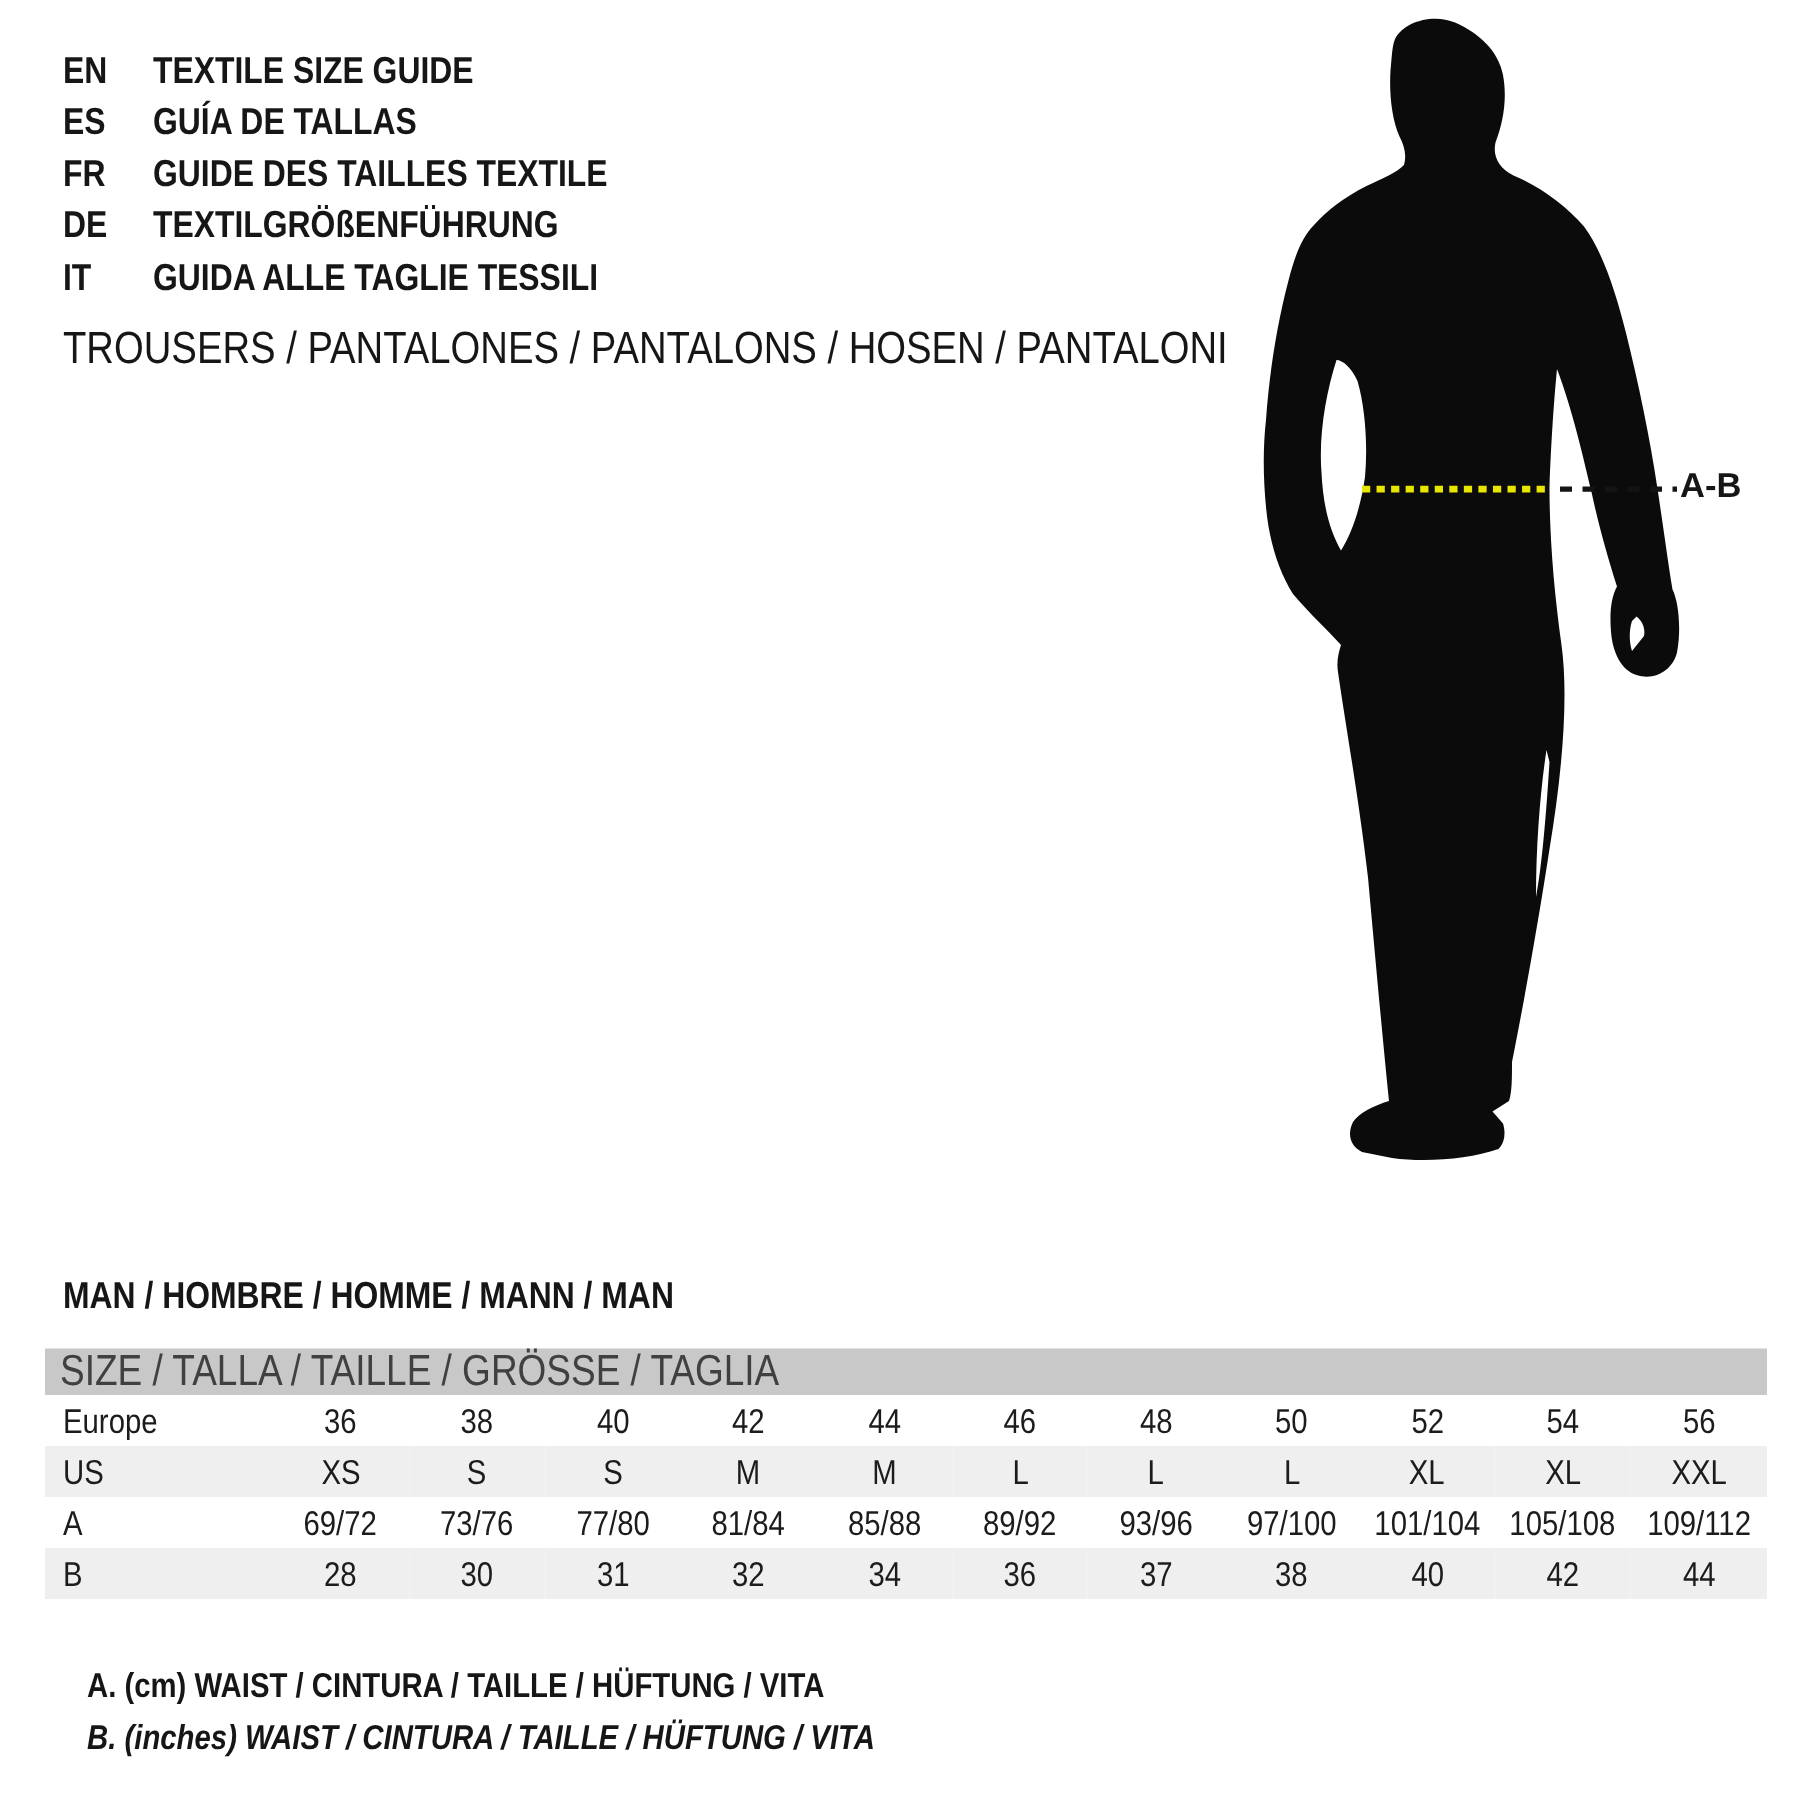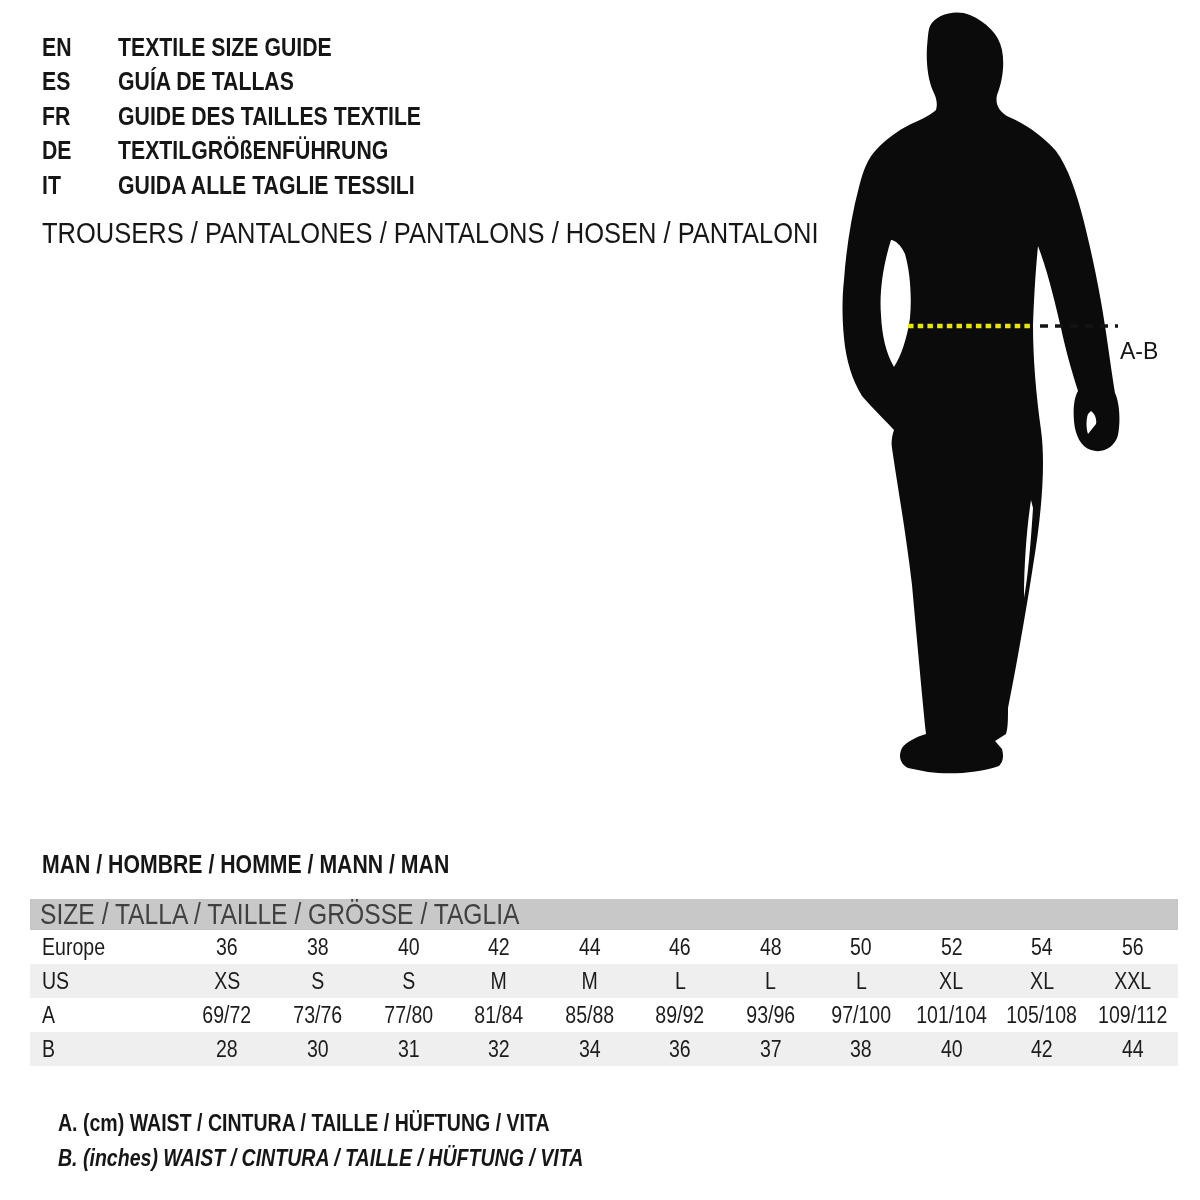--- a/index.html
+++ b/index.html
@@ -8,27 +8,27 @@
     background:#ffffff; color:#161616;
     font-family:"Liberation Sans","DejaVu Sans",sans-serif;
   }
   
   .cond  { display:inline-block; transform:scaleX(.85); transform-origin:0 50%; white-space:nowrap; }
   .condc { display:inline-block; transform:scaleX(.85); transform-origin:50% 50%; white-space:nowrap; }
 
   
   .lang-row   { position:absolute; left:42px; height:28px; font-weight:bold; font-size:25px; }
   .lang-code  { position:absolute; left:0; }
-  .lang-title { position:absolute; left:76px; }
+  .lang-title { position:absolute; left:60px; }
 
   .trousers-heading { position:absolute; left:42px; top:216px; font-size:30px; font-weight:normal; }
 
   
   svg.figure { position:absolute; left:0; top:0; width:1200px; height:800px; pointer-events:none; }
-  .ab-label  { position:absolute; left:1120px; top:310px; font-size:23px; font-weight:normal;margin-top:28px; }
+  .ab-label  { position:absolute; left:1120px; top:310px; font-size:23px; font-weight:bold; }
 
   .man-heading { position:absolute; left:42px; top:850px; font-size:25px; font-weight:bold; }
 
   
   .table-wrap { position:absolute; left:30px; top:899px; width:1148px; }
   .thead {
     height:31px; line-height:31px; padding-left:10px;
     background:var(--header-bg,#c8c8c8); font-size:29px; color:#404040;
   }
   table { width:100%; border-collapse:collapse; table-layout:fixed; }

